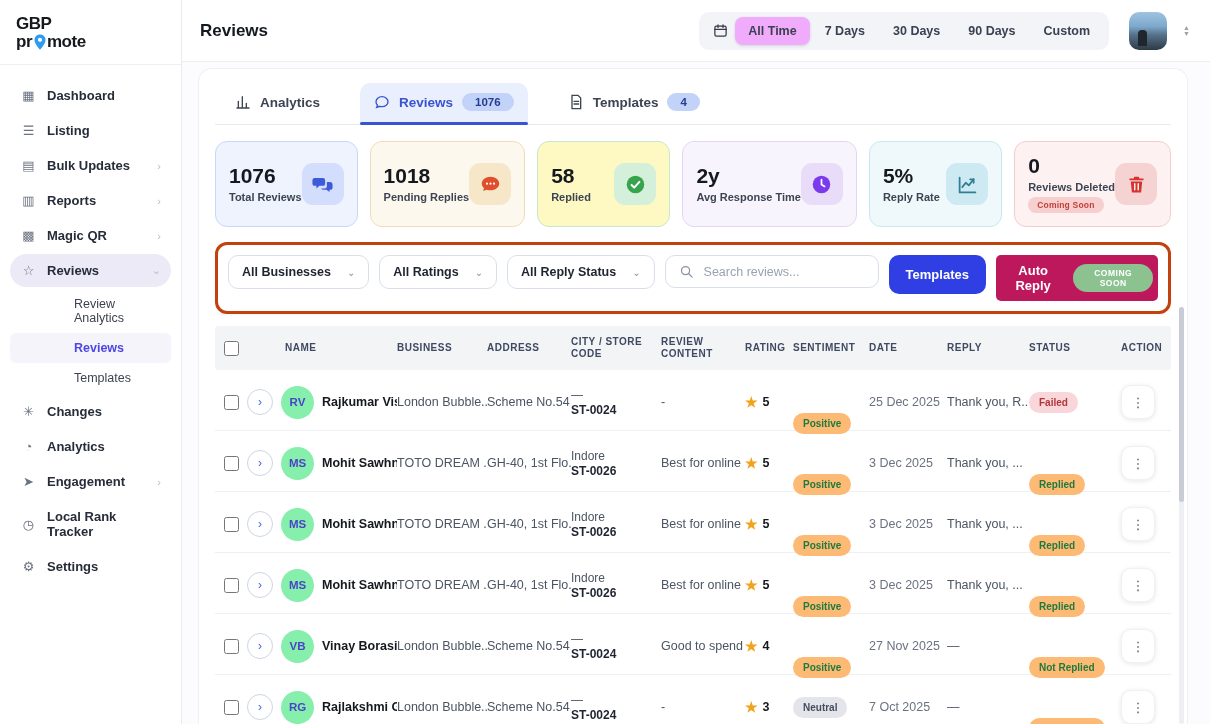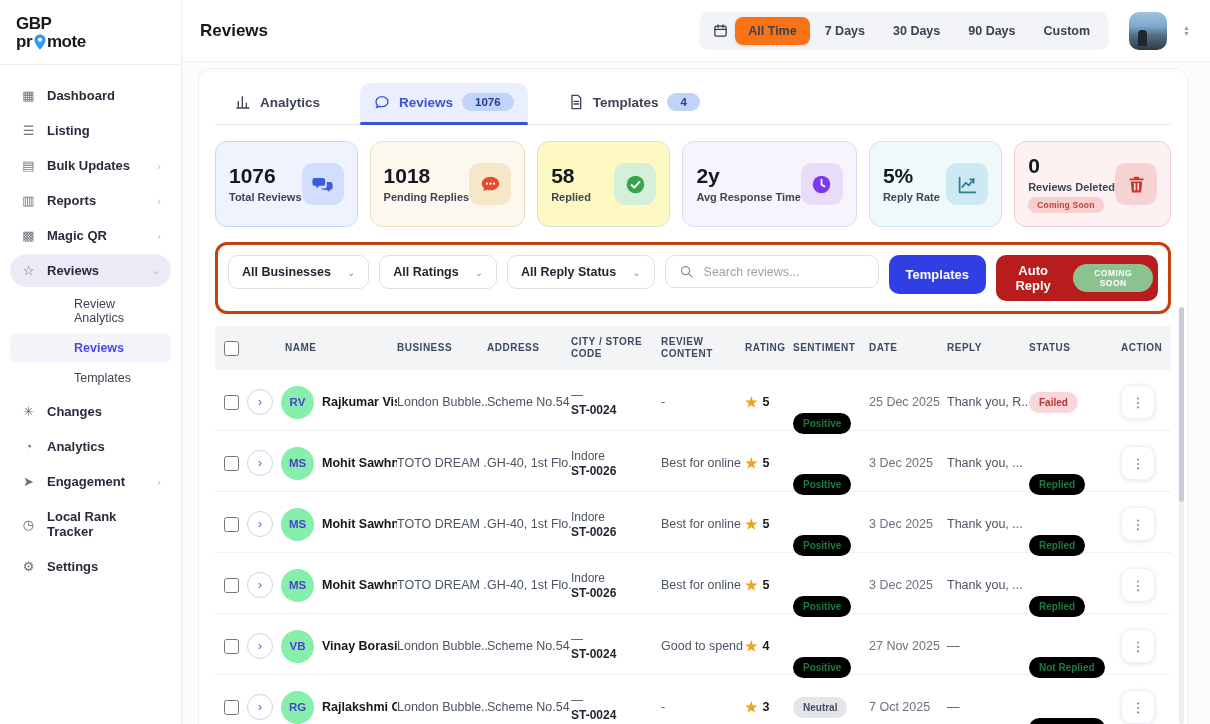--- a/index.html
+++ b/index.html
@@ -21,21 +21,21 @@
   .nav-item.sub.active { color:#4f46e5; font-weight:700; background:#f4f4fa; }
 
   
   .main { flex:1; min-width:0; display:flex; flex-direction:column; background:#fcfcfe; }
   .topbar { height:62px; flex:none; background:#fff; border-bottom:1px solid #edeff3; display:flex; align-items:center; padding:0 20px 0 18px; gap:12px; }
   .title-block h1 { font-size:17px; font-weight:800; color:#14181f; }
   .title-block p { font-size:11.5px; color:#6b7280; margin-top:2px; }
   .range { margin-left:auto; display:flex; align-items:center; background:#f2f4f8; border-radius:10px; padding:5px 6px; gap:2px; }
   .cal-icon { color:#333a46; margin:0 5px 0 8px; display:flex; }
   .range-opt { border:none; background:transparent; padding:7px 13px; font-family:inherit; font-size:12.5px; font-weight:600; color:#3a4150; border-radius:8px; cursor:pointer; white-space:nowrap; }
-  .range-opt.active { background:#f97316; font-weight:700; box-shadow:0 1px 3px rgba(16,24,40,.15); }
+  .range-opt.active { background:#f0abfc; font-weight:700; box-shadow:0 1px 3px rgba(16,24,40,.15); }
   .avatar-img { width:38px; height:38px; border-radius:10px; flex:none; margin-left:8px;
     background:linear-gradient(180deg,#9fc3e0 0%,#7da8cc 38%,#55728a 60%,#2e3a45 100%); position:relative; overflow:hidden; cursor:pointer; }
   .avatar-img::after{ content:""; position:absolute; left:9px; bottom:4px; width:9px; height:16px; background:#20262e; border-radius:4px 4px 0 0; }
   .sorter { display:flex; flex-direction:column; color:#9aa1ad; font-size:7px; line-height:6px; margin-left:4px; cursor:pointer; }
 
   
   .card { position:relative; flex:1; margin:6px 22px 0 16px; background:#fff; border:1px solid #eef0f5; border-bottom:none; border-radius:14px 14px 0 0; padding:14px 16px 0; overflow:hidden; }
 
   .tabs { display:flex; gap:26px; border-bottom:1px solid #e7eaf0; padding:0 6px; }
   .tab { display:flex; align-items:center; gap:9px; padding:10px 14px 13px; font-size:13.5px; font-weight:700; color:#3d4452; position:relative; cursor:pointer; }
@@ -53,42 +53,42 @@
   .cs-badge { display:inline-block; background:#f6cfce; color:#c2403a; font-size:8.5px; font-weight:800; padding:3px 9px; border-radius:999px; margin-top:4px; letter-spacing:.2px; }
 
   .filterbar { border:3px solid #c2410c; border-radius:12px; padding:10px; display:flex; gap:10px; align-items:flex-start; box-shadow:0 1px 3px rgba(16,24,40,.05); background:#fff; }
   .dd { display:flex; align-items:center; gap:16px; border:1px solid #d9dfea; border-radius:10px; padding:9px 13px; font-size:12.5px; font-weight:700; color:#1f2430; background:#fff; cursor:pointer; white-space:nowrap; }
   .dd .chev { color:#8a93a3; font-size:10px; font-weight:400; }
   .search { flex:1; display:flex; align-items:center; gap:10px; border:1px solid #d9dfea; border-radius:10px; padding:8px 13px; color:#8a93a3; background:#fff; }
   .search svg { width:15px; height:15px; flex:none; }
   .search input { border:none; outline:none; font-family:inherit; font-size:12.5px; flex:1; color:#1f2430; background:transparent; }
   .search input::placeholder { color:#9aa3b2; }
   .btn-templates { background:#2f3fe3; color:#fff; font-family:inherit; font-weight:800; font-size:13px; border:none; border-radius:10px; padding:12px 17px; cursor:pointer; }
-  .btn-auto { background:#b91c1c; color:#fff; font-family:inherit; font-weight:800; font-size:13px; border:none; border-radius:10px; padding:8px 5px; display:flex; gap:8px; align-items:center; cursor:pointer; }
+  .btn-auto { background:#be185d; color:#fff; font-family:inherit; font-weight:800; font-size:13px; border:none; border-radius:5px; padding:8px 5px; display:flex; gap:8px; align-items:center; cursor:pointer; }
   .btn-auto .cs { background:#8cc290; font-size:8.5px; font-weight:800; padding:4px 8px; border-radius:999px; letter-spacing:.5px; }
 
   
   .table { margin-top:12px; }
   .thead, .trow { display:grid; grid-template-columns:32px 150px 90px 84px 90px 84px 48px 76px 78px 82px 92px 50px; align-items:center; }
   .thead { background:#f3f4f6; height:44px; font-size:10px; font-weight:800; letter-spacing:.5px; color:#3e4a62; text-transform:uppercase; border-radius:3px; }
   .thead .th { padding-right:6px; line-height:1.25; }
   .trow { height:61px; border-bottom:1px solid #eef0f3; }
   .c-check { display:flex; justify-content:center; }
   .c-check input { width:15px; height:15px; accent-color:#4f46e5; cursor:pointer; }
   .c-name { display:flex; align-items:center; gap:8px; min-width:0; }
   .expand { width:26px; height:26px; border-radius:50%; border:1px solid #ccd6e4; background:#fff; color:#4263eb; font-size:12px; flex:none; cursor:pointer; display:flex; align-items:center; justify-content:center; font-family:inherit; }
   .avatar { width:33px; height:33px; border-radius:50%; background:#86efac; color:#4b43c8; display:flex; align-items:center; justify-content:center; font-size:11.5px; font-weight:800; flex:none; }
   .nm { font-weight:800; color:#15181d; font-size:12.5px; white-space:nowrap; overflow:hidden; }
   .c-txt { white-space:nowrap; overflow:hidden; color:#4b5563; font-size:12.5px; padding-right:6px; }
   .c-city .city { color:#4b5563; font-size:12px; }
   .c-city .store { font-weight:800; color:#1f2430; font-size:12px; margin-top:1px; }
   .c-rating { display:flex; gap:5px; align-items:center; font-weight:800; color:#15181d; font-size:12.5px; }
   .star { color:#f0a31c; font-size:14px; }
   .badge { display:inline-block; font-size:10px; font-weight:800; padding:5px 10px; border-radius:999px; white-space:nowrap; }
-  .badge.positive, .badge.replied { background:#000000; color:#1f7a3f;margin-top:43px; }
+  .badge.positive, .badge.replied { background:#fdba74; color:#1f7a3f;margin-top:43px; }
   .badge.neutral { background:#e3e5ea; color:#454d5e; }
   .badge.failed { background:#f8d6d9; color:#b13639; }
   .c-date { color:#6b7280; font-size:12.5px; white-space:nowrap; }
   .dots { width:34px; height:34px; border-radius:10px; border:1px solid #f0f1f5; background:#fff; box-shadow:0 1px 5px rgba(16,24,40,.10); color:#4b5563; font-size:13px; cursor:pointer; font-family:inherit; }
   .vtrack { position:absolute; right:3px; top:238px; bottom:0; width:5px; background:#edeff2; border-radius:3px; }
   .vthumb { position:absolute; right:3px; top:238px; width:5px; height:195px; background:#c8ccd5; border-radius:3px; cursor:pointer; }
 </style>
 </head>
 <body>
 

